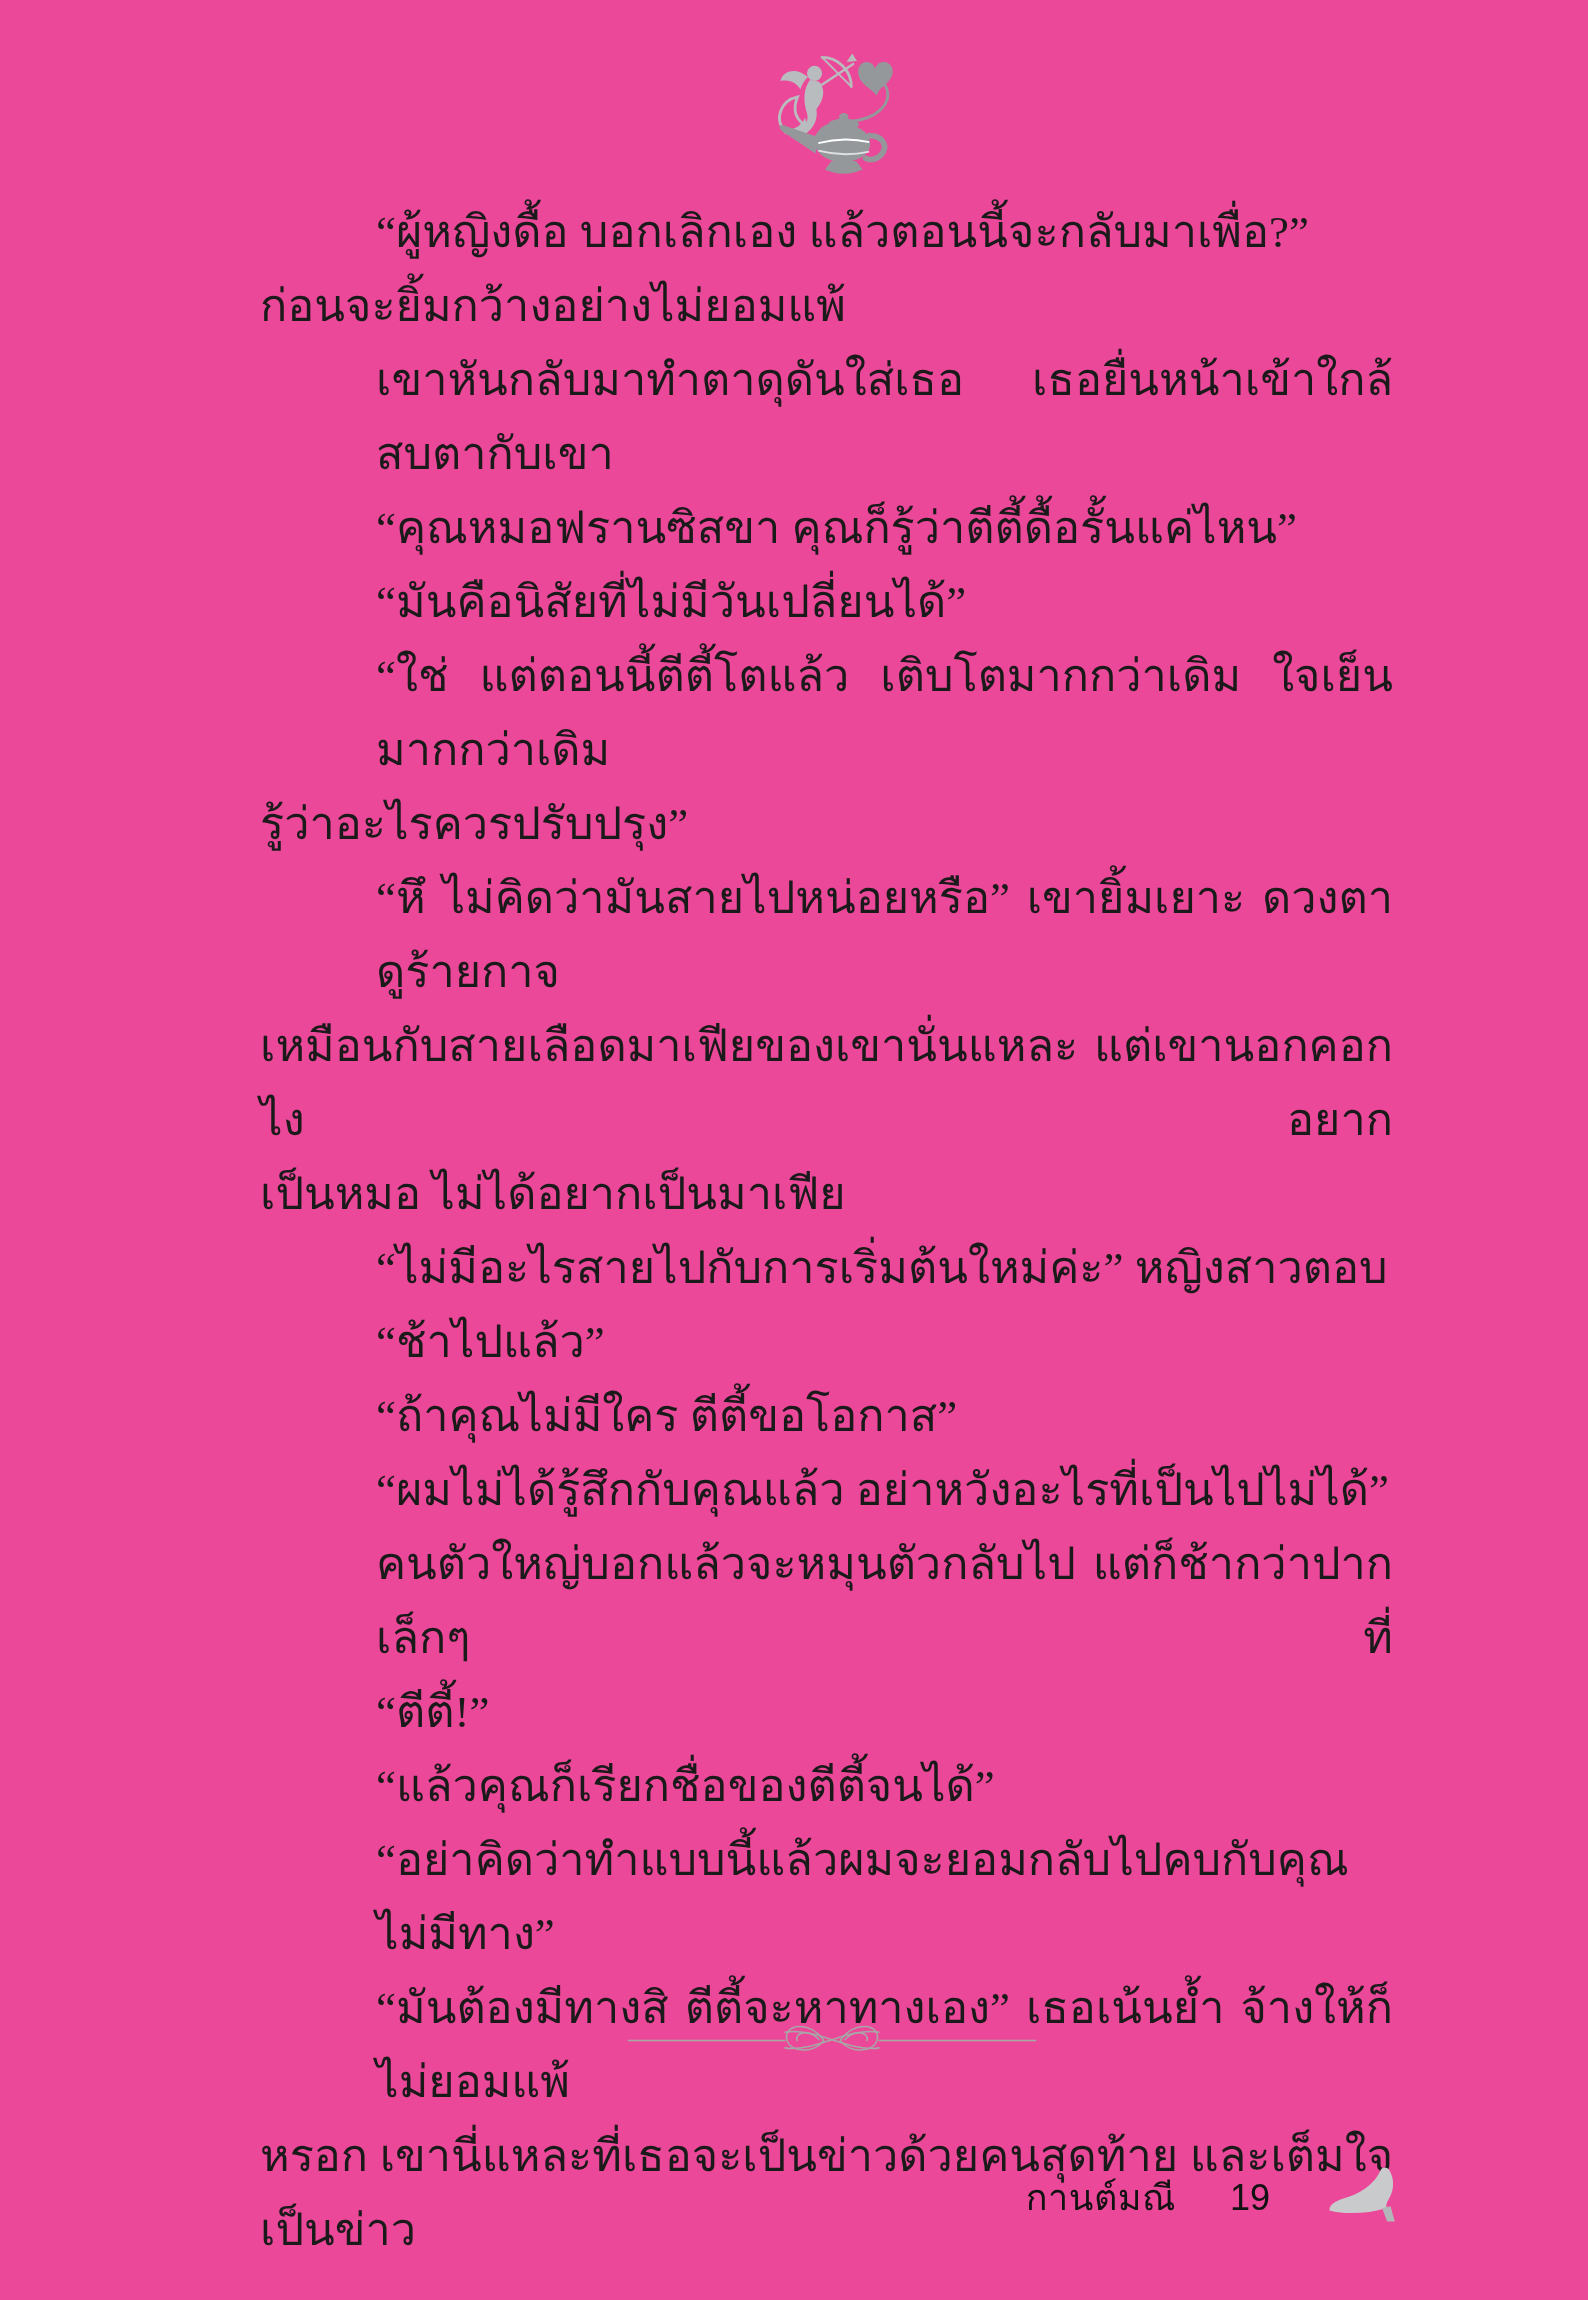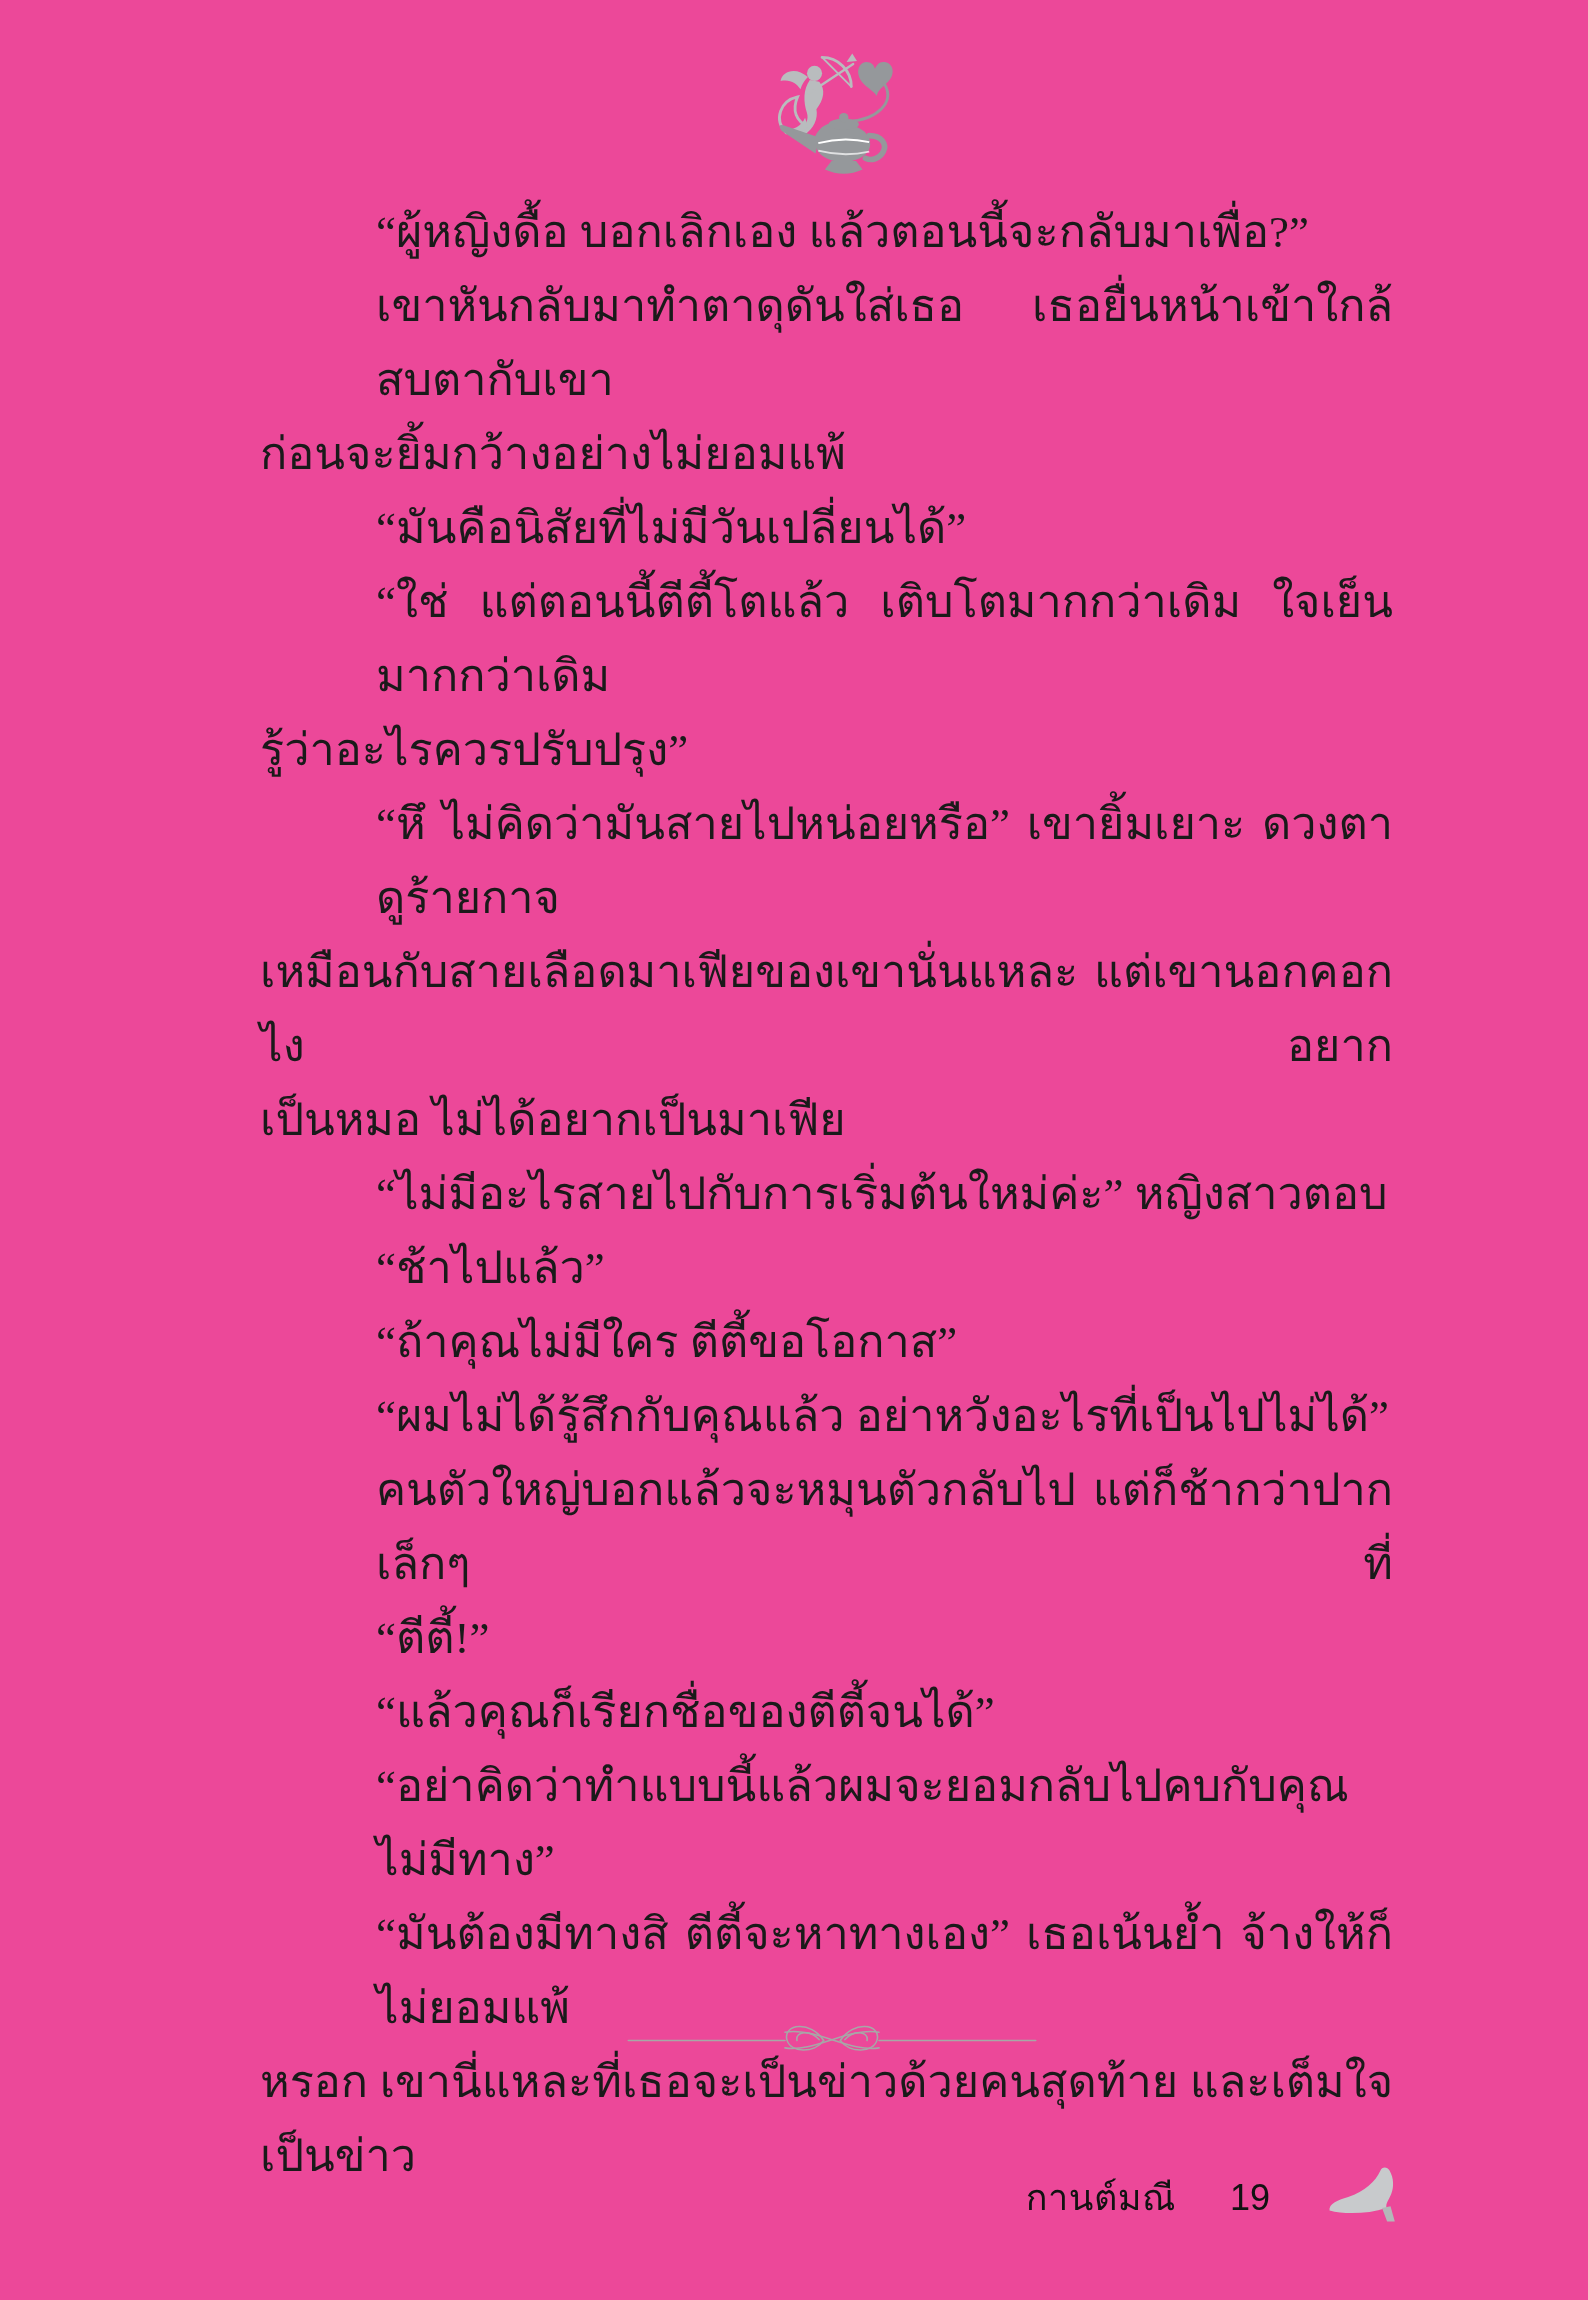--- a/index.html
+++ b/index.html
@@ -71,22 +71,23 @@
     <path class="orn-dark-stroke" stroke-width="6" d="M110 95 c13 0 19 9 15 17 c-4 8 -13 10 -19 7"></path>
     <ellipse class="orn-dark" cx="83" cy="83" rx="16" ry="6"></ellipse>
     <circle class="orn-dark" cx="83" cy="76" r="5"></circle>
     <path class="orn-dark" d="M70 122 h26 l7 9 c-13 6 -27 6 -40 0 z"></path>
     <path d="M56 103 q27 -7 54 -1" fill="none" stroke="#ffffff" stroke-width="2"></path>
     <path d="M56 111 q27 7 54 1" fill="none" stroke="#ffffff" stroke-width="2" opacity="0.7"></path>
   </svg>
 
   <div id="text-block">
       <div class="line indent">“ผู้หญิงดื้อ บอกเลิกเอง แล้วตอนนี้จะกลับมาเพื่อ?”</div>
+      <div class="line">ก่อนจะยิ้มกว้างอย่างไม่ยอมแพ้</div>
       <div class="line indent fill">เขาหันกลับมาทำตาดุดันใส่เธอ เธอยื่นหน้าเข้าใกล้สบตากับเขา</div>
-      <div class="line">ก่อนจะยิ้มกว้างอย่างไม่ยอมแพ้</div>
+      <div class="line indent">“คุณหมอฟรานซิสขา คุณก็รู้ว่าตีตี้ดื้อรั้นแค่ไหน”</div>
       <div class="line indent">“มันคือนิสัยที่ไม่มีวันเปลี่ยนได้”</div>
       <div class="line indent fill">“ใช่ แต่ตอนนี้ตีตี้โตแล้ว เติบโตมากกว่าเดิม ใจเย็นมากกว่าเดิม</div>
       <div class="line">รู้ว่าอะไรควรปรับปรุง”</div>
       <div class="line indent fill">“หึ ไม่คิดว่ามันสายไปหน่อยหรือ” เขายิ้มเยาะ ดวงตาดูร้ายกาจ</div>
       <div class="line fill">เหมือนกับสายเลือดมาเฟียของเขานั่นแหละ แต่เขานอกคอกไง อยาก</div>
       <div class="line">เป็นหมอ ไม่ได้อยากเป็นมาเฟีย</div>
       <div class="line indent">“ไม่มีอะไรสายไปกับการเริ่มต้นใหม่ค่ะ” หญิงสาวตอบ</div>
       <div class="line indent">“ช้าไปแล้ว”</div>
       <div class="line indent">“ถ้าคุณไม่มีใคร ตีตี้ขอโอกาส”</div>
       <div class="line indent">“ผมไม่ได้รู้สึกกับคุณแล้ว อย่าหวังอะไรที่เป็นไปไม่ได้”</div>

